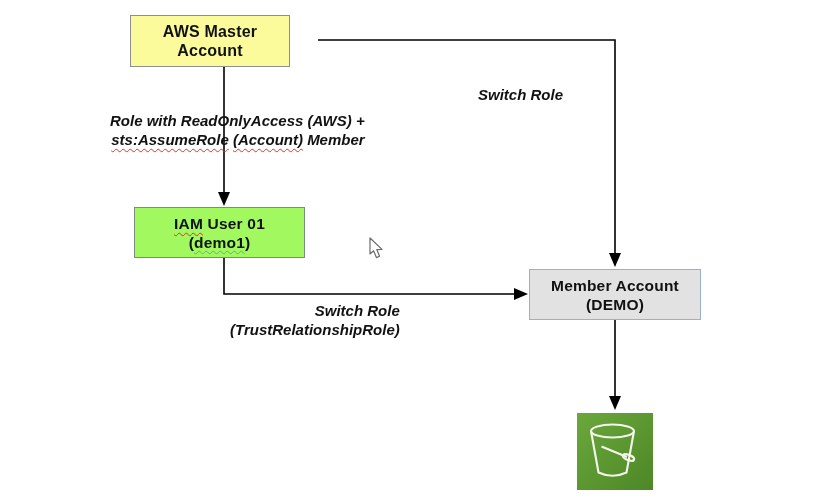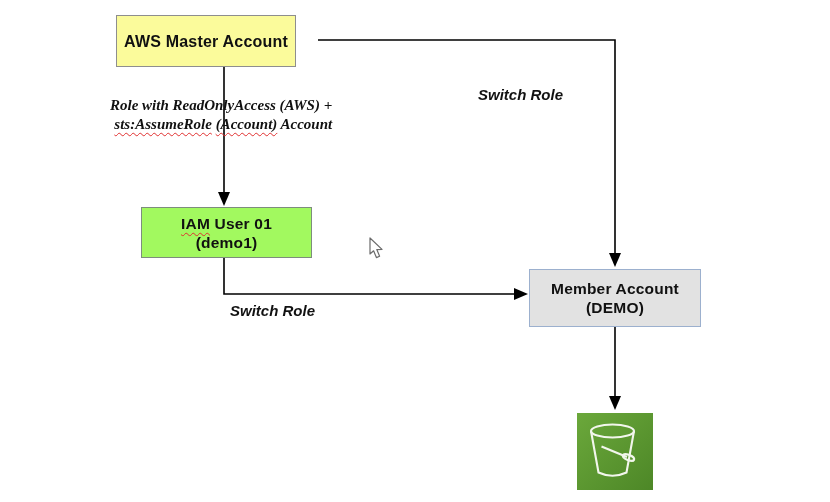--- a/index.html
+++ b/index.html
@@ -16,53 +16,54 @@
     display: flex; flex-direction: column;
     align-items: center; justify-content: center;
     text-align: center;
     font-weight: bold;
     font-size: 15.5px;
     line-height: 19px;
     letter-spacing: 0.2px;
     box-sizing: border-box;
   }
   #node-master {
-    left: 116px; top: 15px; width: 180px; height: 52px;
+    left: 130px; top: 15px; width: 160px; height: 52px;
     background: var(--master-fill, #FBFB9B);
     border: 1px solid var(--master-border, #8E8E8E);
     font-size: 16px;
   }
   #node-iam {
-    left: 141px; top: 207px; width: 171px; height: 51px;
+    left: 134px; top: 207px; width: 171px; height: 51px;
     background: var(--iam-fill, #A2F95F);
     border: 1px solid var(--iam-border, #7D8D7D);
   }
   #node-member {
-    left: 529px; top: 269px; width: 172px; height: 58px;
+    left: 529px; top: 269px; width: 172px; height: 51px;
     background: var(--member-fill, #E2E2E2);
     border: 1px solid var(--member-border, #9CB0CE);
   }
   .edge-label {
     position: absolute;
     font-weight: bold; font-style: italic;
     font-size: 15px; line-height: 19px;
     white-space: nowrap;
     text-align: right;
   }
-  #label-role   { left: 110px; top: 96px; font-family: Liberation Serif, serif; }
+  #label-role   { left: 110px; top: 111px; }
   #label-org    { left: 478px; top: 85px; }
   #label-trust  { left: 230px; top: 301px; }
   .sq-red {
     text-decoration: underline;
     text-decoration-style: wavy;
     text-decoration-color: var(--squiggle-red, #E03030);
     text-decoration-thickness: 1px;
     text-underline-offset: 3px;
   }
   .sq-faint {
+    text-decoration: underline;
     text-decoration-style: wavy;
     text-decoration-color: rgba(90,160,140,0.8);
     text-decoration-thickness: 1px;
     text-underline-offset: 2px;
   }
   #edges { position: absolute; left: 0; top: 0; }
   #edges path { stroke: var(--edge-color, #000); stroke-width: 1.6; fill: none; }
   #edges polygon { fill: var(--edge-color, #000); }
   #s3-icon {
     position: absolute;
@@ -106,29 +107,30 @@
     <div><span>(</span><span class="sq-faint">demo1</span><span>)</span></div>
   </div>
 
   <div id="node-member" class="node">
     <div>Member Account</div>
     <div>(DEMO)</div>
   </div>
 
   <div id="label-role" class="edge-label">
     <div>Role with ReadOnlyAccess (AWS) +</div>
-    <div><span class="sq-red">sts:AssumeRole</span> <span class="sq-red">(Account)</span> <span>Account</span></div>
+    <div><span class="sq-red">sts:AssumeRole</span> <span class="sq-red">(Account)</span> <span>Member</span></div>
   </div>
 
   <div id="label-org" class="edge-label">
     <div>Switch Role</div>
   </div>
 
   <div id="label-trust" class="edge-label">
     <div>Switch Role</div>
+    <div>(TrustRelationshipRole)</div>
   </div>
 
   <div id="s3-icon">
     <svg width="76" height="77" viewBox="0 0 76 77">
       <ellipse class="glyph" cx="35.5" cy="18" rx="21.5" ry="6.5"></ellipse>
       <path class="glyph" d="M14,18 L21.5,59.5 Q35.5,66 49.5,59.5 L57,18"></path>
       <path class="glyph" d="M24.5,33.5 L50,44"></path>
       <ellipse class="glyph" cx="51.5" cy="44.5" rx="6" ry="2.6" transform="rotate(22 51.5 44.5)"></ellipse>
     </svg>
   </div>

